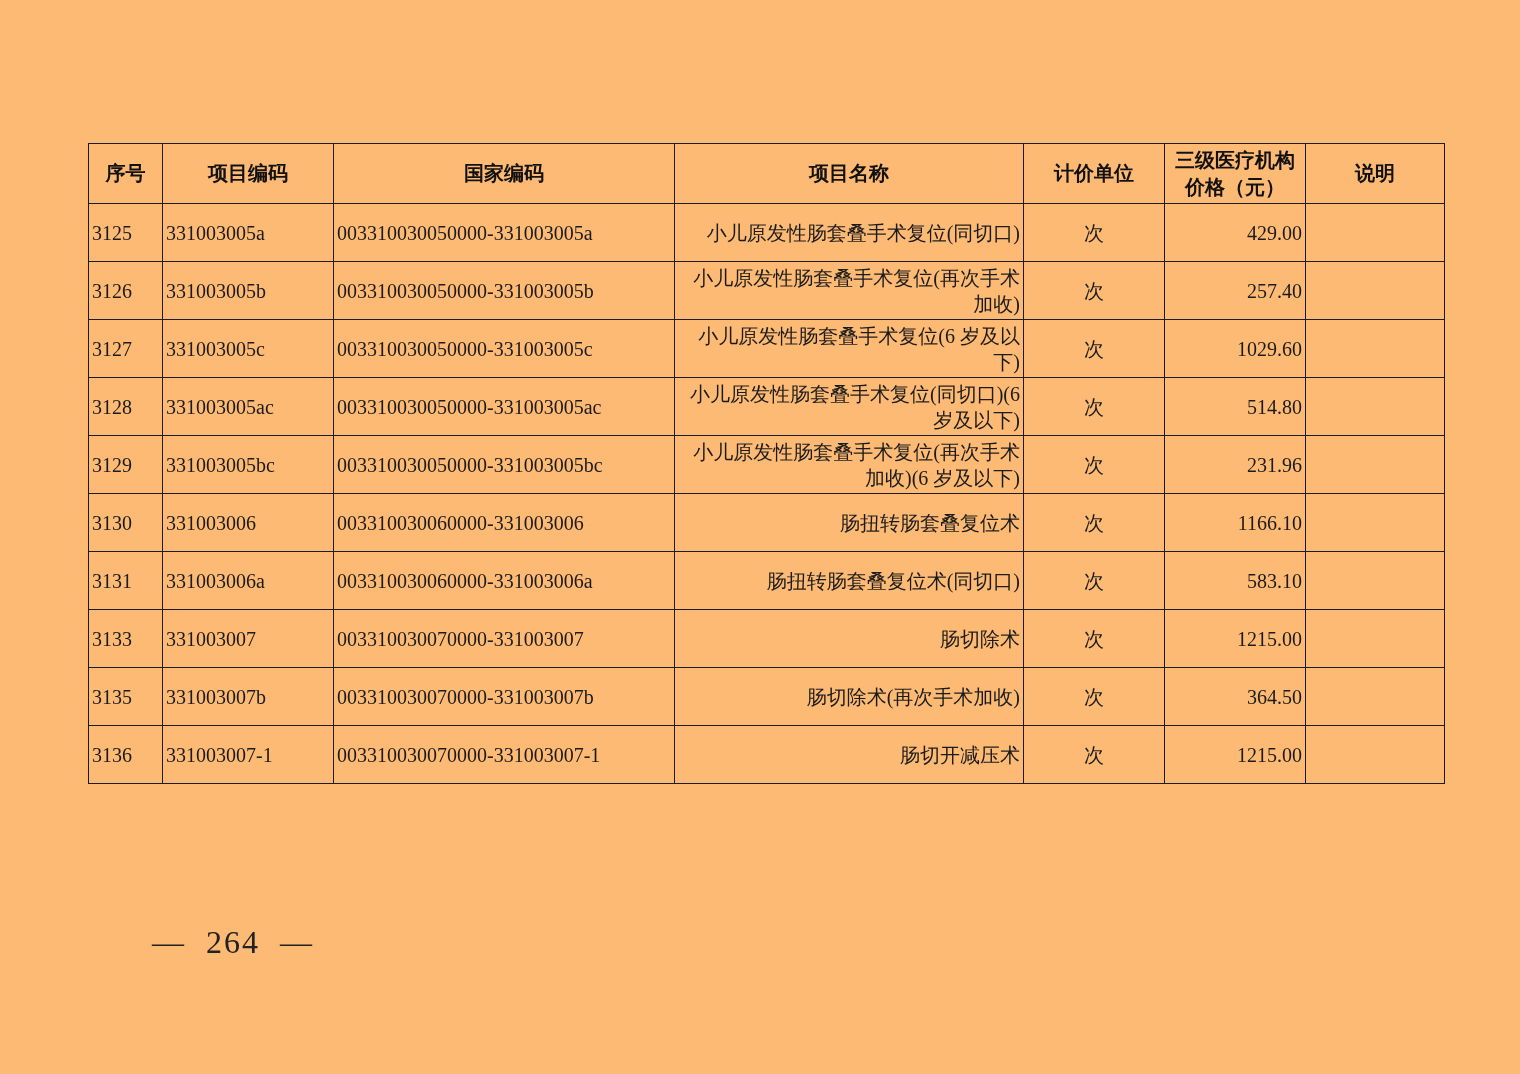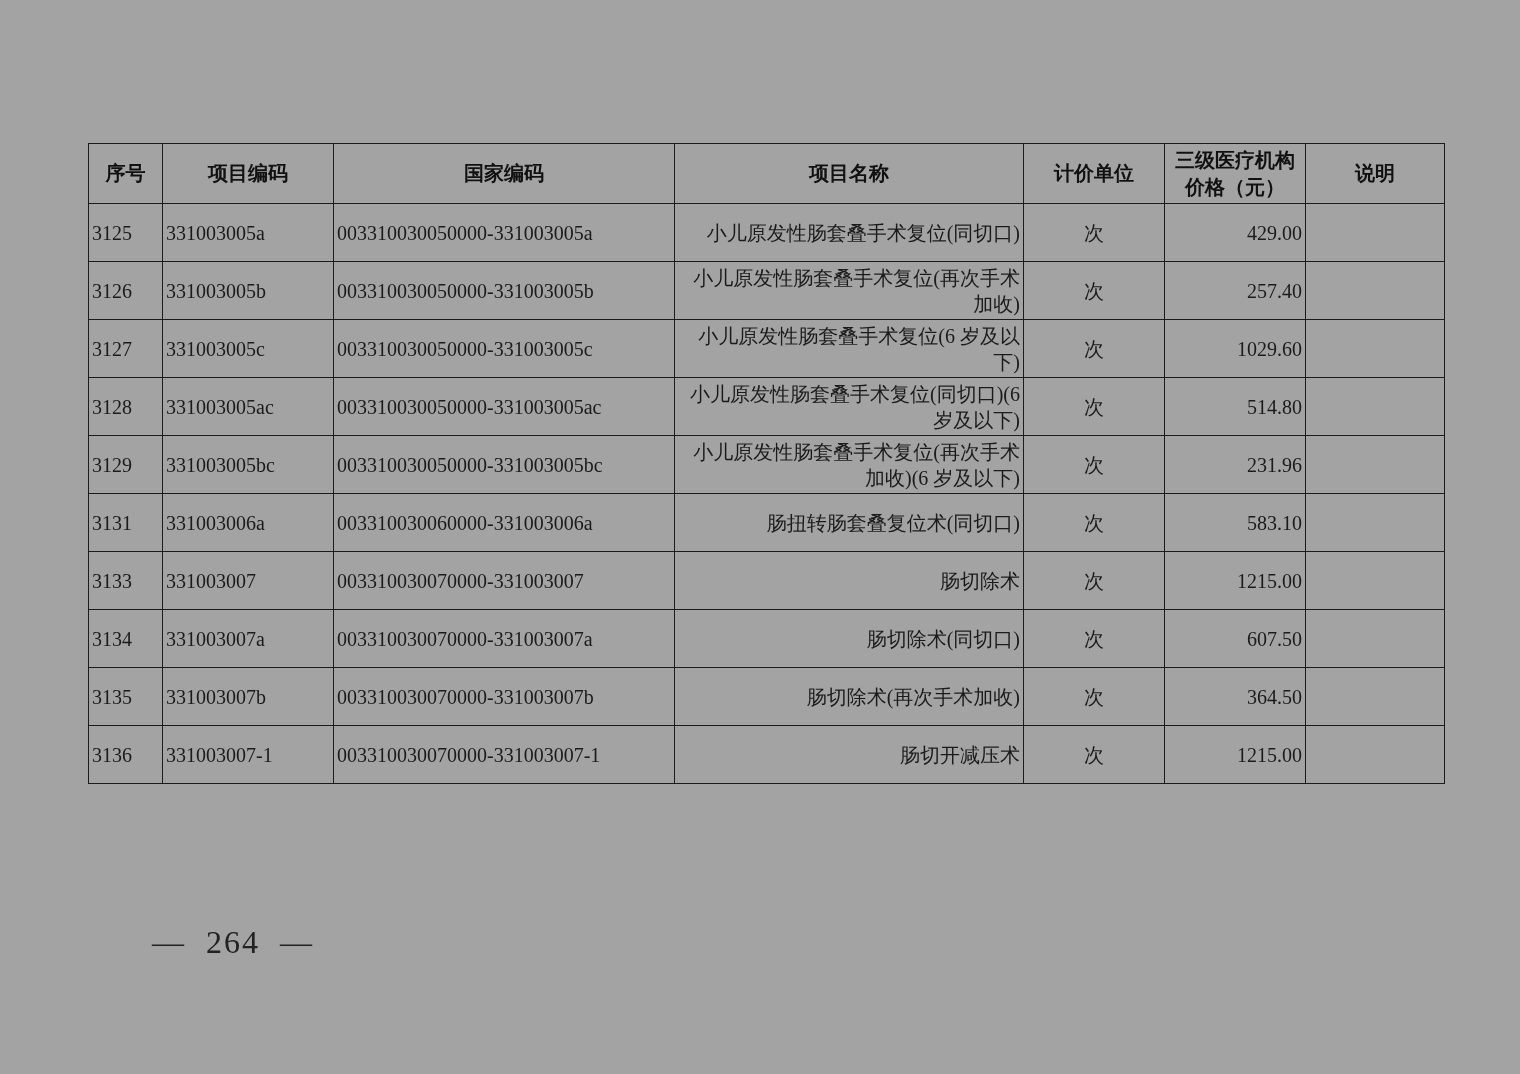--- a/index.html
+++ b/index.html
@@ -4,21 +4,21 @@
 <style>
   html, body {
     margin: 0;
     padding: 0;
     background: #ffffff;
   }
   .page {
     position: relative;
     width: 1520px;
     height: 1074px;
-    background: #a3a3a3;
+    background: #fdba74;
     overflow: hidden;
     font-family: "Liberation Serif", "DejaVu Serif", serif;
     color: #1b1b1b;
   }
   table.price-table {
     position: absolute;
     left: 88px;
     top: 143px;
     width: 1356px;
     border-collapse: collapse;
@@ -135,44 +135,44 @@
         <tr>
           <td class="c-seq">3129</td>
           <td class="c-code">331003005bc</td>
           <td class="c-national">003310030050000-331003005bc</td>
           <td class="c-name">小儿原发性肠套叠手术复位(再次手术加收)(6 岁及以下)</td>
           <td class="c-unit">次</td>
           <td class="c-price">231.96</td>
           <td class="c-note"></td>
         </tr>
         <tr>
+          <td class="c-seq">3130</td>
+          <td class="c-code">331003006</td>
+          <td class="c-national">003310030060000-331003006</td>
+          <td class="c-name">肠扭转肠套叠复位术</td>
+          <td class="c-unit">次</td>
+          <td class="c-price">1166.10</td>
+          <td class="c-note"></td>
+        </tr>
+        <tr>
           <td class="c-seq">3131</td>
           <td class="c-code">331003006a</td>
           <td class="c-national">003310030060000-331003006a</td>
           <td class="c-name">肠扭转肠套叠复位术(同切口)</td>
           <td class="c-unit">次</td>
           <td class="c-price">583.10</td>
           <td class="c-note"></td>
         </tr>
         <tr>
           <td class="c-seq">3133</td>
           <td class="c-code">331003007</td>
           <td class="c-national">003310030070000-331003007</td>
           <td class="c-name">肠切除术</td>
           <td class="c-unit">次</td>
           <td class="c-price">1215.00</td>
-          <td class="c-note"></td>
-        </tr>
-        <tr>
-          <td class="c-seq">3134</td>
-          <td class="c-code">331003007a</td>
-          <td class="c-national">003310030070000-331003007a</td>
-          <td class="c-name">肠切除术(同切口)</td>
-          <td class="c-unit">次</td>
-          <td class="c-price">607.50</td>
           <td class="c-note"></td>
         </tr>
         <tr>
           <td class="c-seq">3135</td>
           <td class="c-code">331003007b</td>
           <td class="c-national">003310030070000-331003007b</td>
           <td class="c-name">肠切除术(再次手术加收)</td>
           <td class="c-unit">次</td>
           <td class="c-price">364.50</td>
           <td class="c-note"></td>

